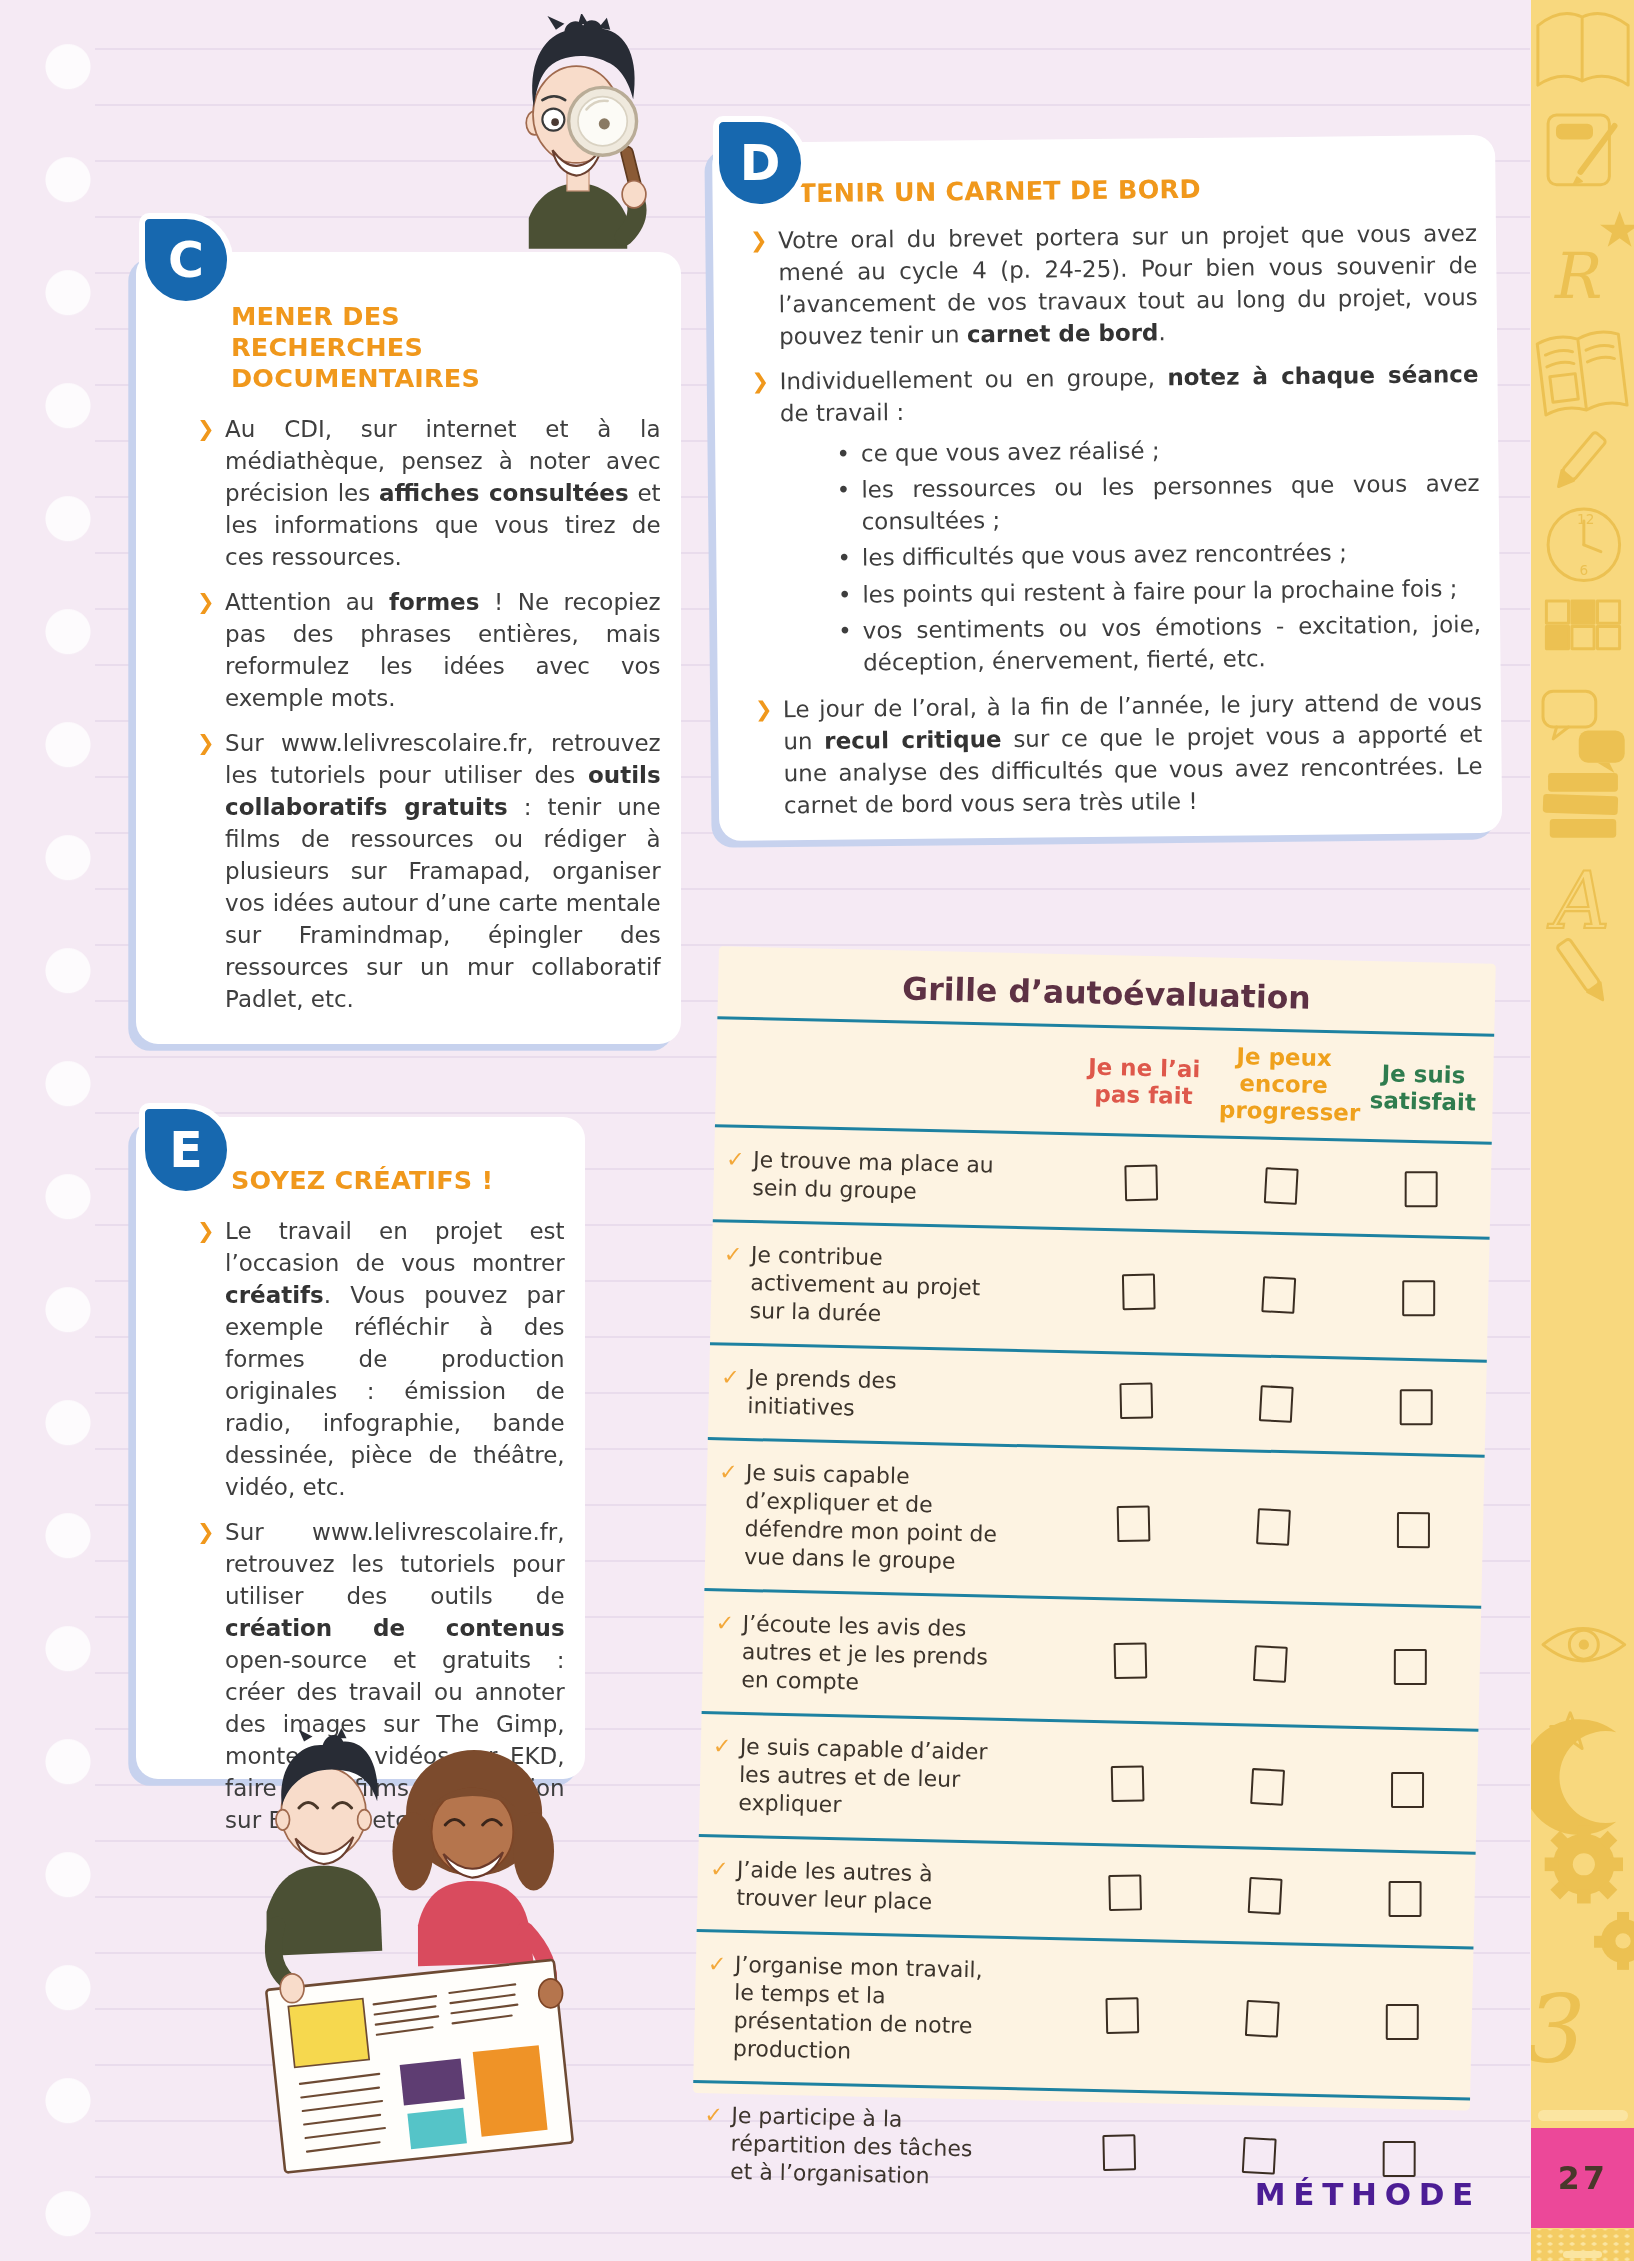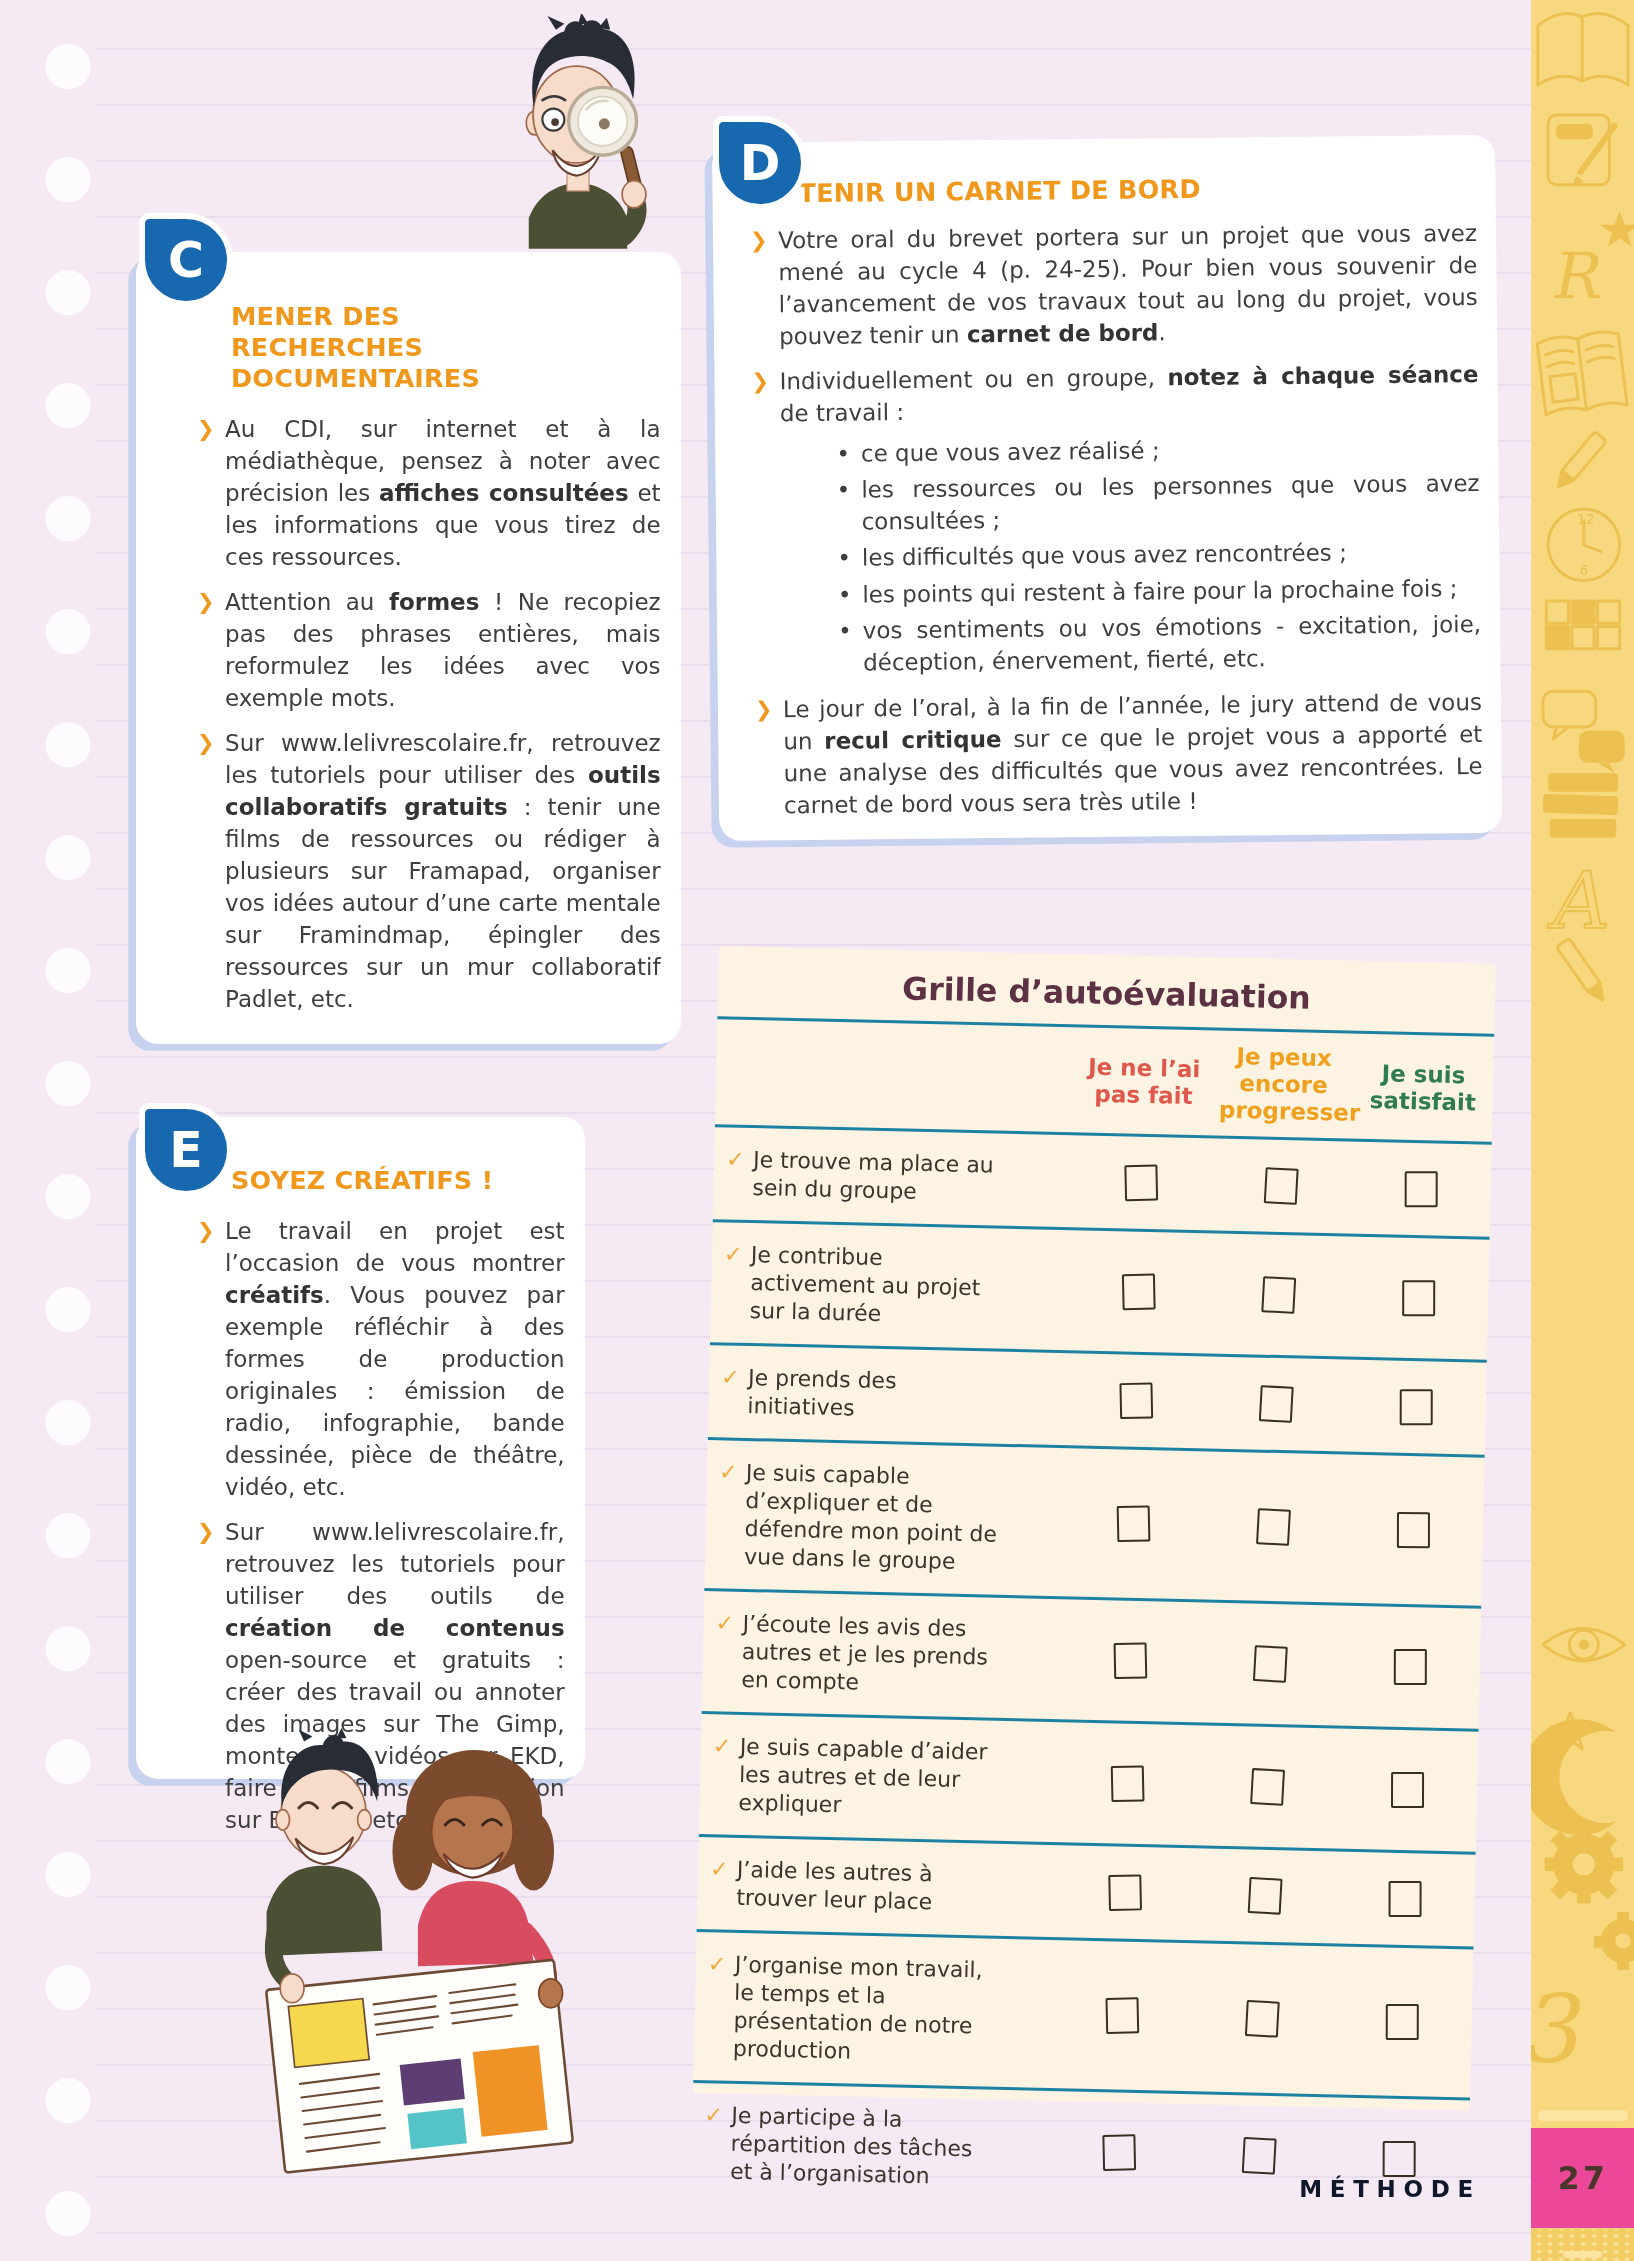--- a/index.html
+++ b/index.html
@@ -60,21 +60,21 @@
   .strip svg{position:absolute;left:0;top:0;}
   .strip-bar{position:absolute;left:6.8px;right:6.8px;top:2110px;height:11px;background:#fbe5a1;border-radius:6px;}
   .pagebox{position:absolute;left:0;right:0;top:2128px;height:100px;background:#ec4899;
     display:flex;align-items:center;justify-content:center;font-size:31.5px;font-weight:600;
     color:#49382a;letter-spacing:3.4px;}
   .keys{position:absolute;left:0;right:0;top:2229px;height:32px;background:#f4cc64;
     background-image:radial-gradient(#fbe5a1 2px,transparent 2.6px);background-size:11px 7.7px;background-position:2.6px 3.4px;}
   .trackpad{position:absolute;left:32px;top:2251px;width:39px;height:6.8px;background:#fbe5a1;border-radius:3.4px;}
 
   .footer{position:absolute;left:1226px;top:2176px;width:255px;text-align:right;
-    color:#0f172a;font-weight:700;font-size:23px;letter-spacing:7.7px;z-index:4;}
+    color:#4c1d95;font-weight:700;font-size:31px;letter-spacing:7.7px;z-index:4;}
 
   .illo{position:absolute;z-index:6;}
 </style>
 </head>
 <body>
 
 <div class="page">
   <div class="lines"></div>
   <div class="holes"></div>
 

